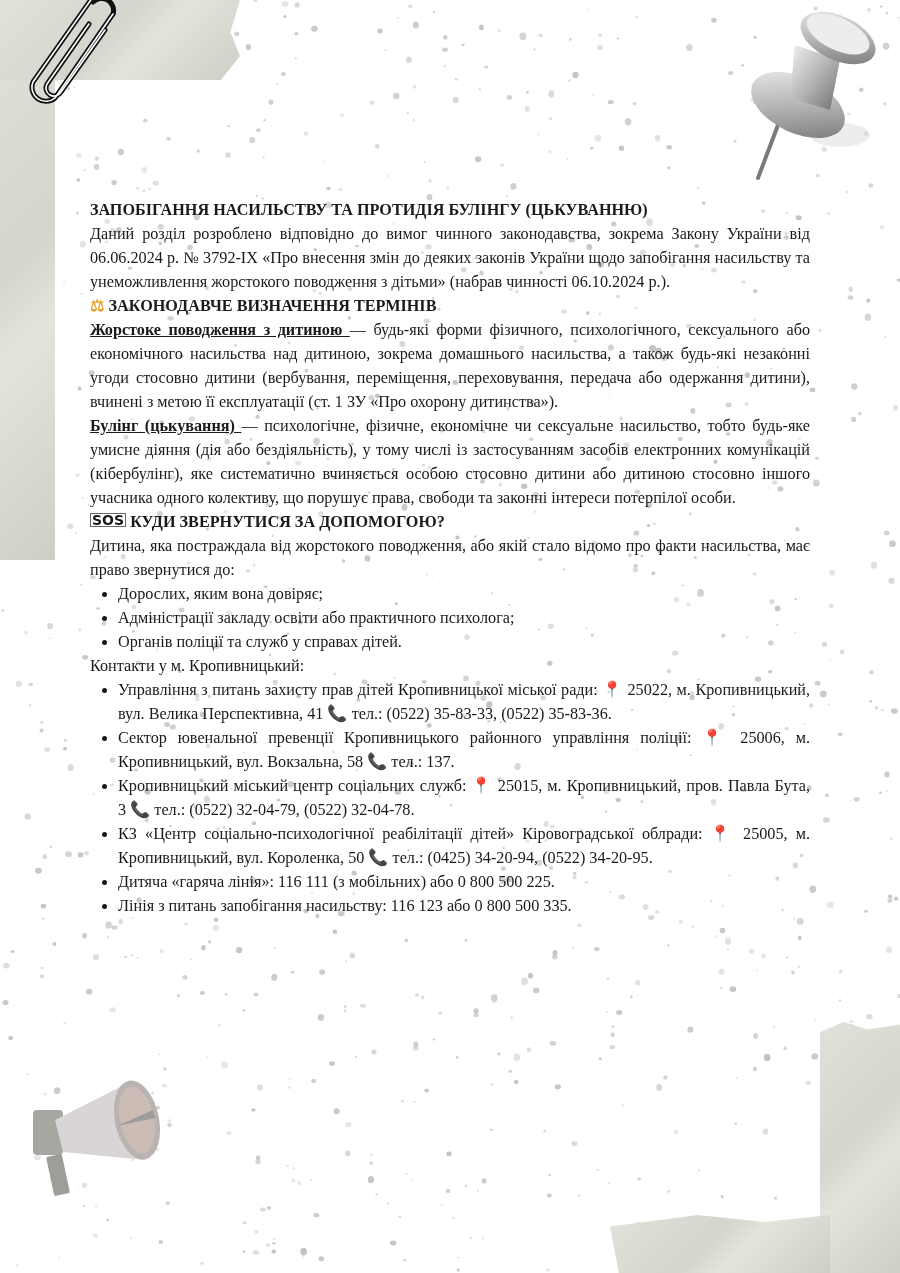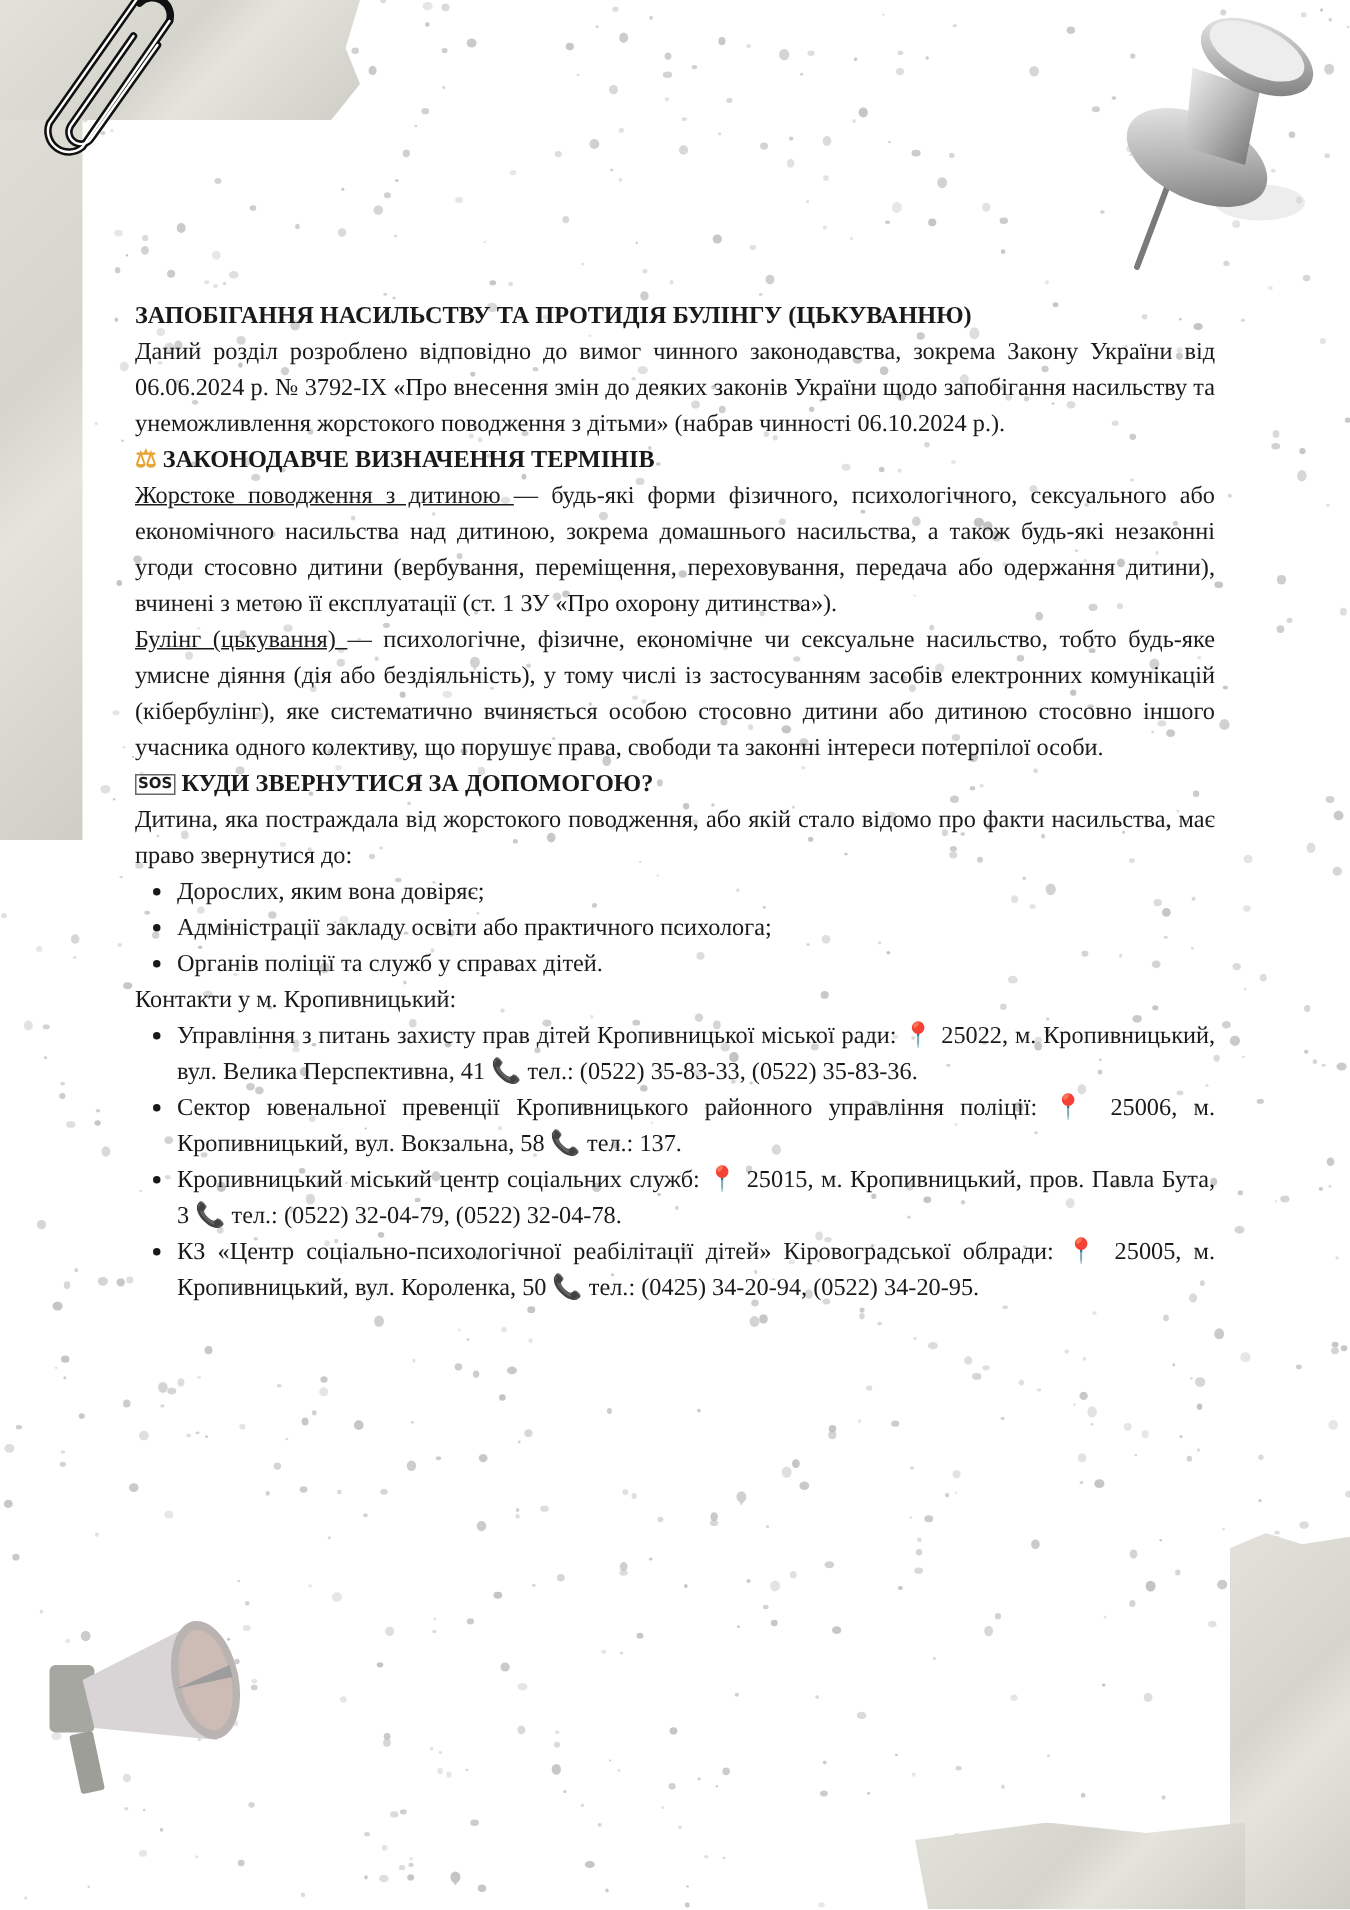--- a/index.html
+++ b/index.html
@@ -15,28 +15,28 @@
   .tape.tl2 { left: 0; top: 0; width: 240px; height: 80px; clip-path: polygon(0 0, 100% 0, 96% 40%, 100% 70%, 92% 100%, 0 100%); }
   .tape.br1 { right: 0; top: 1022px; width: 80px; height: 251px; clip-path: polygon(0 4%, 30% 0, 60% 3%, 100% 1%, 100% 100%, 0 100%); }
   .tape.br2 { right: 70px; top: 1215px; width: 220px; height: 58px; clip-path: polygon(0 20%, 40% 0, 70% 12%, 100% 0, 100% 100%, 4% 100%); }
   .deco { position: absolute; z-index: 2; }
   .content {
     position: absolute; left: 90px; top: 198px; width: 720px; z-index: 3;
     font-size: 16.2px; line-height: 24px;
   }
   .content p { margin: 0; text-align: justify; }
   .h { text-align: center; font-weight: bold; margin: 0; }
-  .u { text-decoration: underline; }
+  .u { text-decoration: underline; font-weight: bold; }
   ul { margin: 0; padding-left: 28px; }
   ul li { margin: 0; text-align: justify; }
   .b { font-weight: normal; }
   .pin { color: #d8283a; }
   .phone { color: #2b5fa8; }
   .ico { display: inline-block; }
-  .sos { display: inline-block; font-size: 10px; line-height: 12px; border: 1px solid #666; padding: 0 1px; vertical-align: 2px; font-family: "DejaVu Sans", sans-serif; font-weight: bold; }
+  .sos { display: inline-block; font-size: 14px; line-height: 12px; border: 1px solid #666; padding: 0 1px; vertical-align: 2px; font-family: "DejaVu Sans", sans-serif; font-weight: bold; }
   .scale { color: #e8a332; }
 </style>
 </head>
 <body>
 
 <svg class="speckles" width="900" height="1273" viewBox="0 0 900 1273" id="speckles">
     <ellipse cx="441.4" cy="713.9" rx="1.1" ry="0.9" fill="#b9b9b9" opacity="0.57"></ellipse>
     <ellipse cx="455.7" cy="100.0" rx="3.1" ry="3.1" fill="#b9b9b9" opacity="0.56"></ellipse>
     <ellipse cx="256.0" cy="994.5" rx="2.5" ry="1.9" fill="#b9b9b9" opacity="0.60"></ellipse>
     <ellipse cx="211.6" cy="855.4" rx="1.2" ry="1.2" fill="#b9b9b9" opacity="0.59"></ellipse>
@@ -1003,13 +1003,17 @@
   </ul>
 
   <p class="b">Контакти у м. Кропивницький:</p>
   <ul>
     <li><span>Управління з питань захисту прав дітей Кропивницької міської ради: </span><span class="pin">📍</span><span> 25022, м. Кропивницький, вул. Велика Перспективна, 41 </span><span class="phone">📞</span><span> тел.: (0522) 35-83-33, (0522) 35-83-36.</span></li>
     <li><span>Сектор ювенальної превенції Кропивницького районного управління поліції: </span><span class="pin">📍</span><span> 25006, м. Кропивницький, вул. Вокзальна, 58 </span><span class="phone">📞</span><span> тел.: 137.</span></li>
     <li><span>Кропивницький міський центр соціальних служб: </span><span class="pin">📍</span><span> 25015, м. Кропивницький, пров. Павла Бута, 3 </span><span class="phone">📞</span><span> тел.: (0522) 32-04-79, (0522) 32-04-78.</span></li>
     <li><span>КЗ «Центр соціально-психологічної реабілітації дітей» Кіровоградської облради: </span><span class="pin">📍</span><span> 25005, м. Кропивницький, вул. Короленка, 50 </span><span class="phone">📞</span><span> тел.: (0425) 34-20-94, (0522) 34-20-95.</span></li>
   </ul>
 
+  <ul>
+    <li>Дитяча «гаряча лінія»: 116 111 (з мобільних) або 0 800 500 225.</li>
+    <li>Лінія з питань запобігання насильству: 116 123 або 0 800 500 335.</li>
+  </ul>
 </div>
 
 </body></html>

